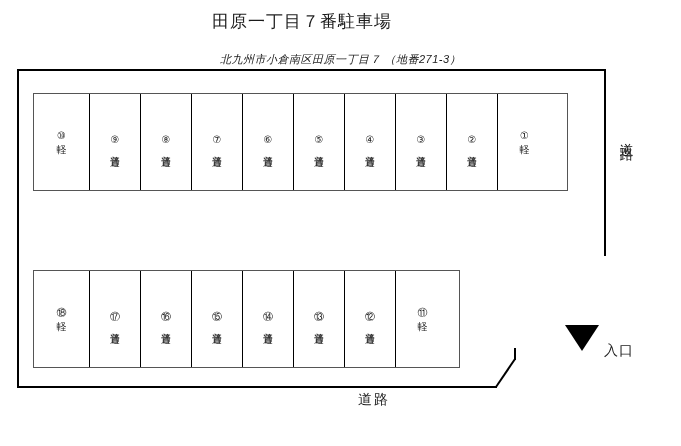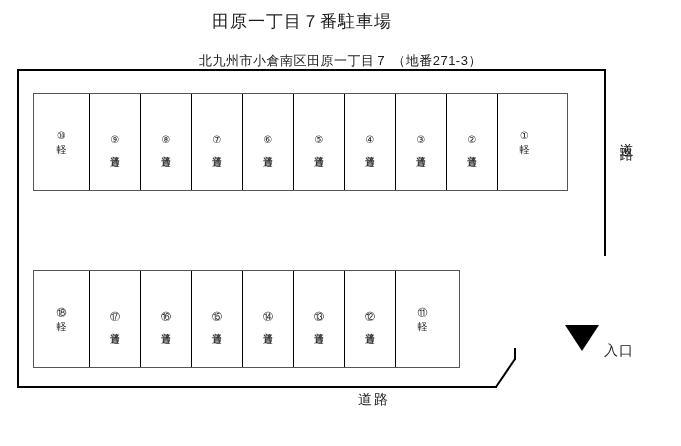--- a/index.html
+++ b/index.html
@@ -27,24 +27,25 @@
     letter-spacing: 1px;
     color: #1a1a1a;
     white-space: nowrap;
   }
   #page-subtitle {
     position: absolute;
     left: 0;
     top: 52px;
     width: 681px;
     text-align: center;
-    font-size: 13px;
+    font-size: 11px;
     letter-spacing: 0.5px;
     color: #1a1a1a;
     white-space: nowrap;
+    font-style: italic;
   }
 
   
   #lot-outline {
     position: absolute;
     left: 0;
     top: 0;
     width: 681px;
     height: 446px;
     pointer-events: none;

